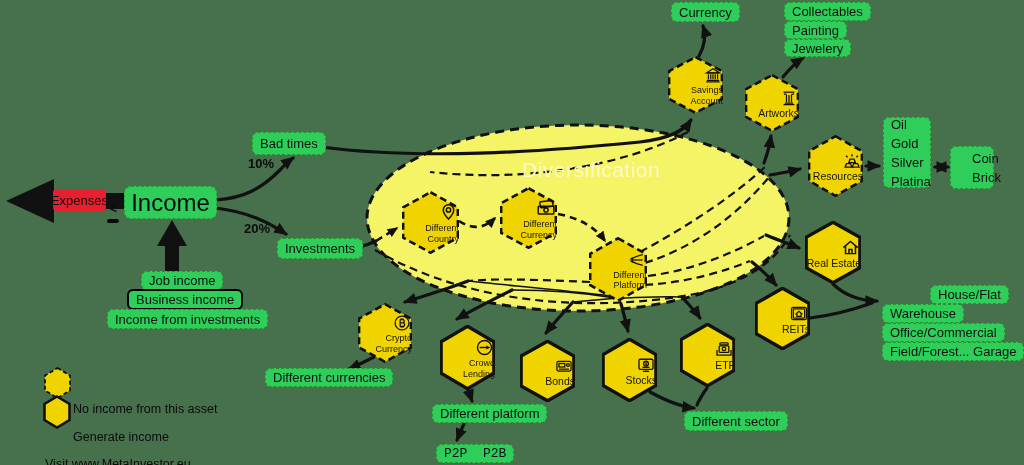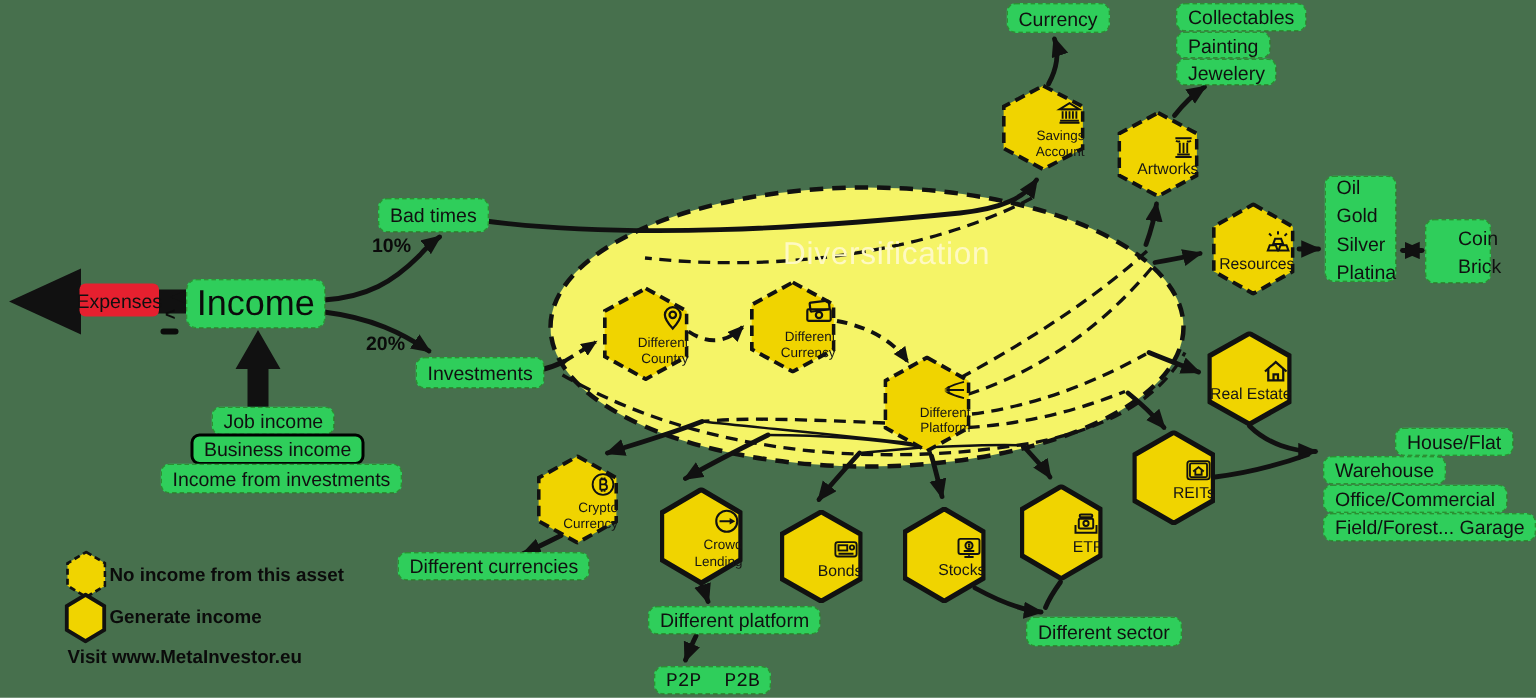--- a/index.html
+++ b/index.html
@@ -21,21 +21,21 @@
        justify-content:center;text-align:center;z-index:4;}
   .hex .outline{position:absolute;left:0;top:0;width:100%;height:100%;}
   .hex .icon{position:relative;z-index:1;margin-top:1px;}
   .hex .lbl{position:relative;z-index:1;font-size:9px;line-height:1.12;color:#151515;}
   .hex .lbl.big{font-size:10.5px;}
   .pct{position:absolute;font-weight:bold;font-size:13px;color:#0b0b0b;z-index:3;}
   .title{position:absolute;font-size:21px;color:#fef9c3;letter-spacing:.5px;z-index:2;}
   .bigword{position:absolute;background:#2FCE5B;color:#0b0b0b;border-radius:7px;
            border:1px dashed rgba(40,70,0,.4);display:flex;align-items:center;justify-content:center;
            font-size:24px;font-weight:500;z-index:3;}
-  .legend-text{position:absolute;font-weight:bold;font-size:12.5px;color:#0b0b0b;z-index:3;white-space:nowrap;}
+  .legend-text{position:absolute;font-weight:normal;font-size:12.5px;color:#0b0b0b;z-index:3;white-space:nowrap;margin-top:26px;}
   .lt-symbol{position:absolute;font-weight:bold;font-size:12px;color:#0b0b0b;z-index:3;}
   .smudge{position:absolute;width:12px;height:4px;background:#0b0b0b;border-radius:2px;z-index:3;}
 </style>
 </head>
 <body>
 
 <div id="stage">
 
   <svg class="layer" viewBox="0 0 1024 465">
     <defs>

